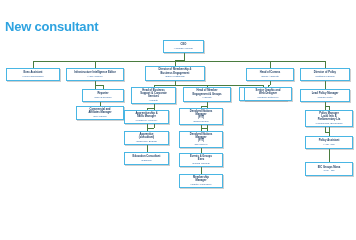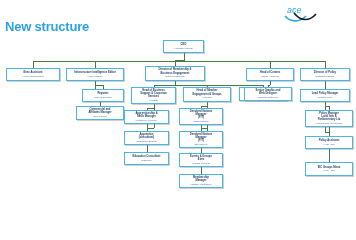--- a/index.html
+++ b/index.html
@@ -60,29 +60,22 @@
     white-space:pre-line;
     margin-top:0.5px;
   }
   .node.shadow{box-shadow:1px 1px 0 rgba(120,120,120,.35);}
 </style>
 </head>
 <body>
 
 <div id="slide">
 
-  <div class="title">New structure</div>
-
-  <div class="logo logo-ace">
-    <svg width="34" height="20" viewBox="0 0 34 20">
-      <text x="3" y="10" font-family="Liberation Sans, sans-serif" font-size="9" fill="#29a8e0" font-style="italic">ace</text>
-      <path d="M1,13 C7,20 16,19 22,13" stroke="#29a8e0" stroke-width="1.6" fill="none"></path>
-      <path d="M10,10 C17,19 26,18 32,11" stroke="#1a1a1a" stroke-width="1.6" fill="none"></path>
-    </svg>
-  </div>
+  <div class="title">New consultant</div>
+
 
 
   <div id="edges">
       <div class="ln lnv" style="left: 183.5px; top: 53px; width: 1px; height: 7.5px;"></div>
       <div class="ln lnh" style="left: 33px; top: 60.5px; width: 150.5px; height: 1px;"></div>
       <div class="ln lnv" style="left: 33px; top: 60.5px; width: 1px; height: 7.5px;"></div>
       <div class="ln lnv" style="left: 183.5px; top: 53px; width: 1px; height: 7.5px;"></div>
       <div class="ln lnh" style="left: 95px; top: 60.5px; width: 88.5px; height: 1px;"></div>
       <div class="ln lnv" style="left: 95px; top: 60.5px; width: 1px; height: 7.5px;"></div>
       <div class="ln lnv" style="left: 183.5px; top: 53px; width: 1px; height: 6.5px;"></div>

